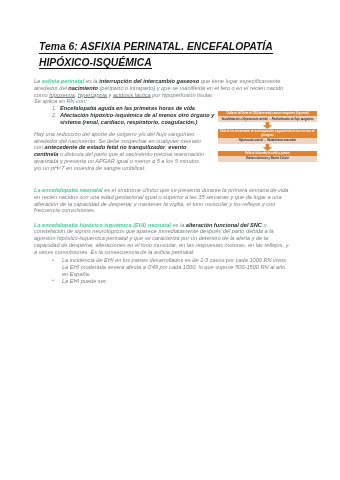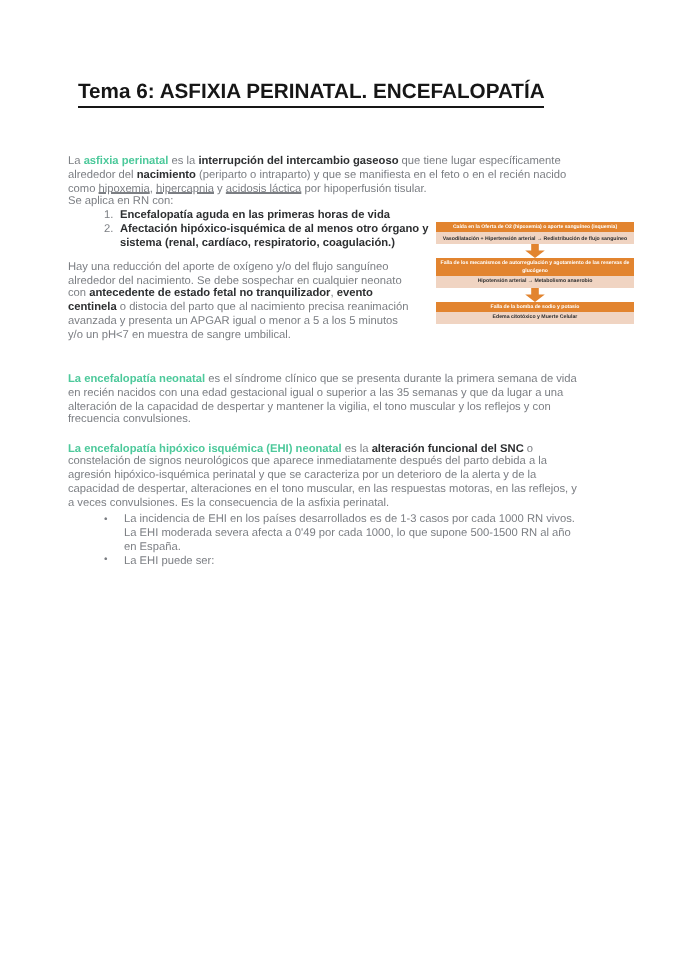--- a/index.html
+++ b/index.html
@@ -1,19 +1,19 @@
 <!DOCTYPE html>
 <html><head>
 <meta charset="utf-8">
 <style>
   html,body{margin:0;padding:0;}
   body{width:340px;height:480px;background:#ffffff;overflow:hidden;
        font-family:"Liberation Sans",sans-serif;color:#46494c;
        -webkit-font-smoothing:antialiased;}
-  .page{position:relative;width:340px;height:480px;}
+  .page{position:relative;width:340px;height:480px;font-style:italic;}
 
   
   .title{position:absolute;left:39px;top:39px;width:270px;
          font-weight:700;font-size:10.35px;line-height:15.6px;
          color:#161616;}
   .title .tl{display:inline;border-bottom:1.1px solid #161616;
              padding-bottom:0.5px;}
 
   
   .body{position:absolute;left:34px;top:78px;width:259px;
@@ -48,20 +48,21 @@
   .darrow{height:7px;display:flex;justify-content:center;align-items:center;}
   .darrow svg{display:block;}
 </style>
 </head>
 <body>
 
 <div class="page">
 
   <div class="title">
     <span class="tl">Tema 6: ASFIXIA PERINATAL. ENCEFALOPATÍA</span><br>
+    <span class="tl">HIPÓXICO-ISQUÉMICA</span>
   </div>
 
   <div class="body">
 
     <p class="fullw"><span>La </span><span class="g">asfixia perinatal</span><span> es la </span><span class="bk">interrupción del intercambio gaseoso</span><span> que tiene lugar específicamente alrededor del </span><span class="bk">nacimiento</span><span> (periparto o intraparto) y que se manifiesta en el feto o en el recién nacido como </span><span class="u">hipoxemia</span><span>, </span><span class="u">hipercapnia</span><span> y </span><span class="u">acidosis láctica</span><span> por hipoperfusión tisular.</span></p>
 
     <p>Se aplica en RN con:</p>
 
     <ol class="nlist narrow2">
       <li><span class="num">1.</span><span class="bk">Encefalopatía aguda en las primeras horas de vida</span></li>

